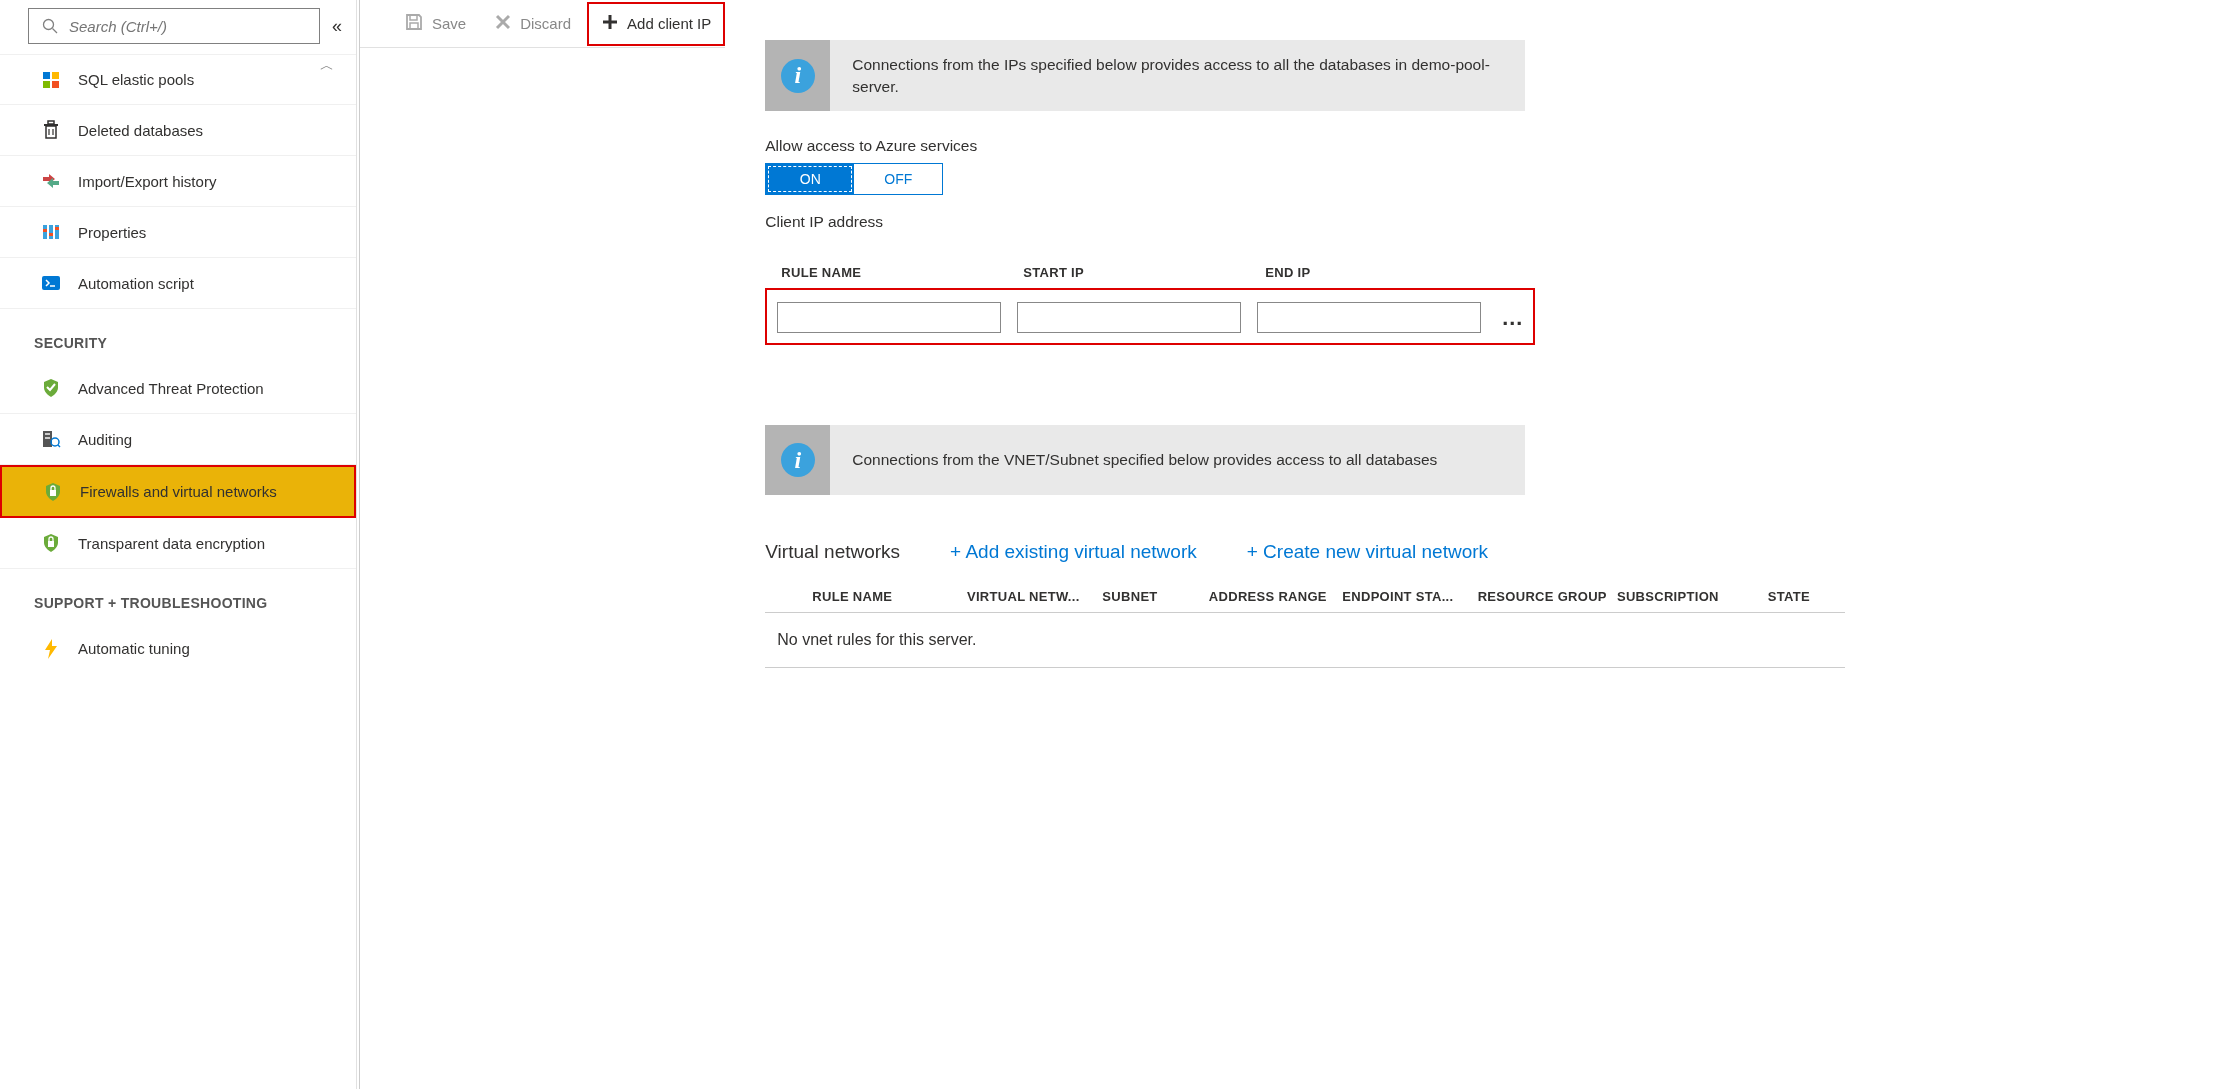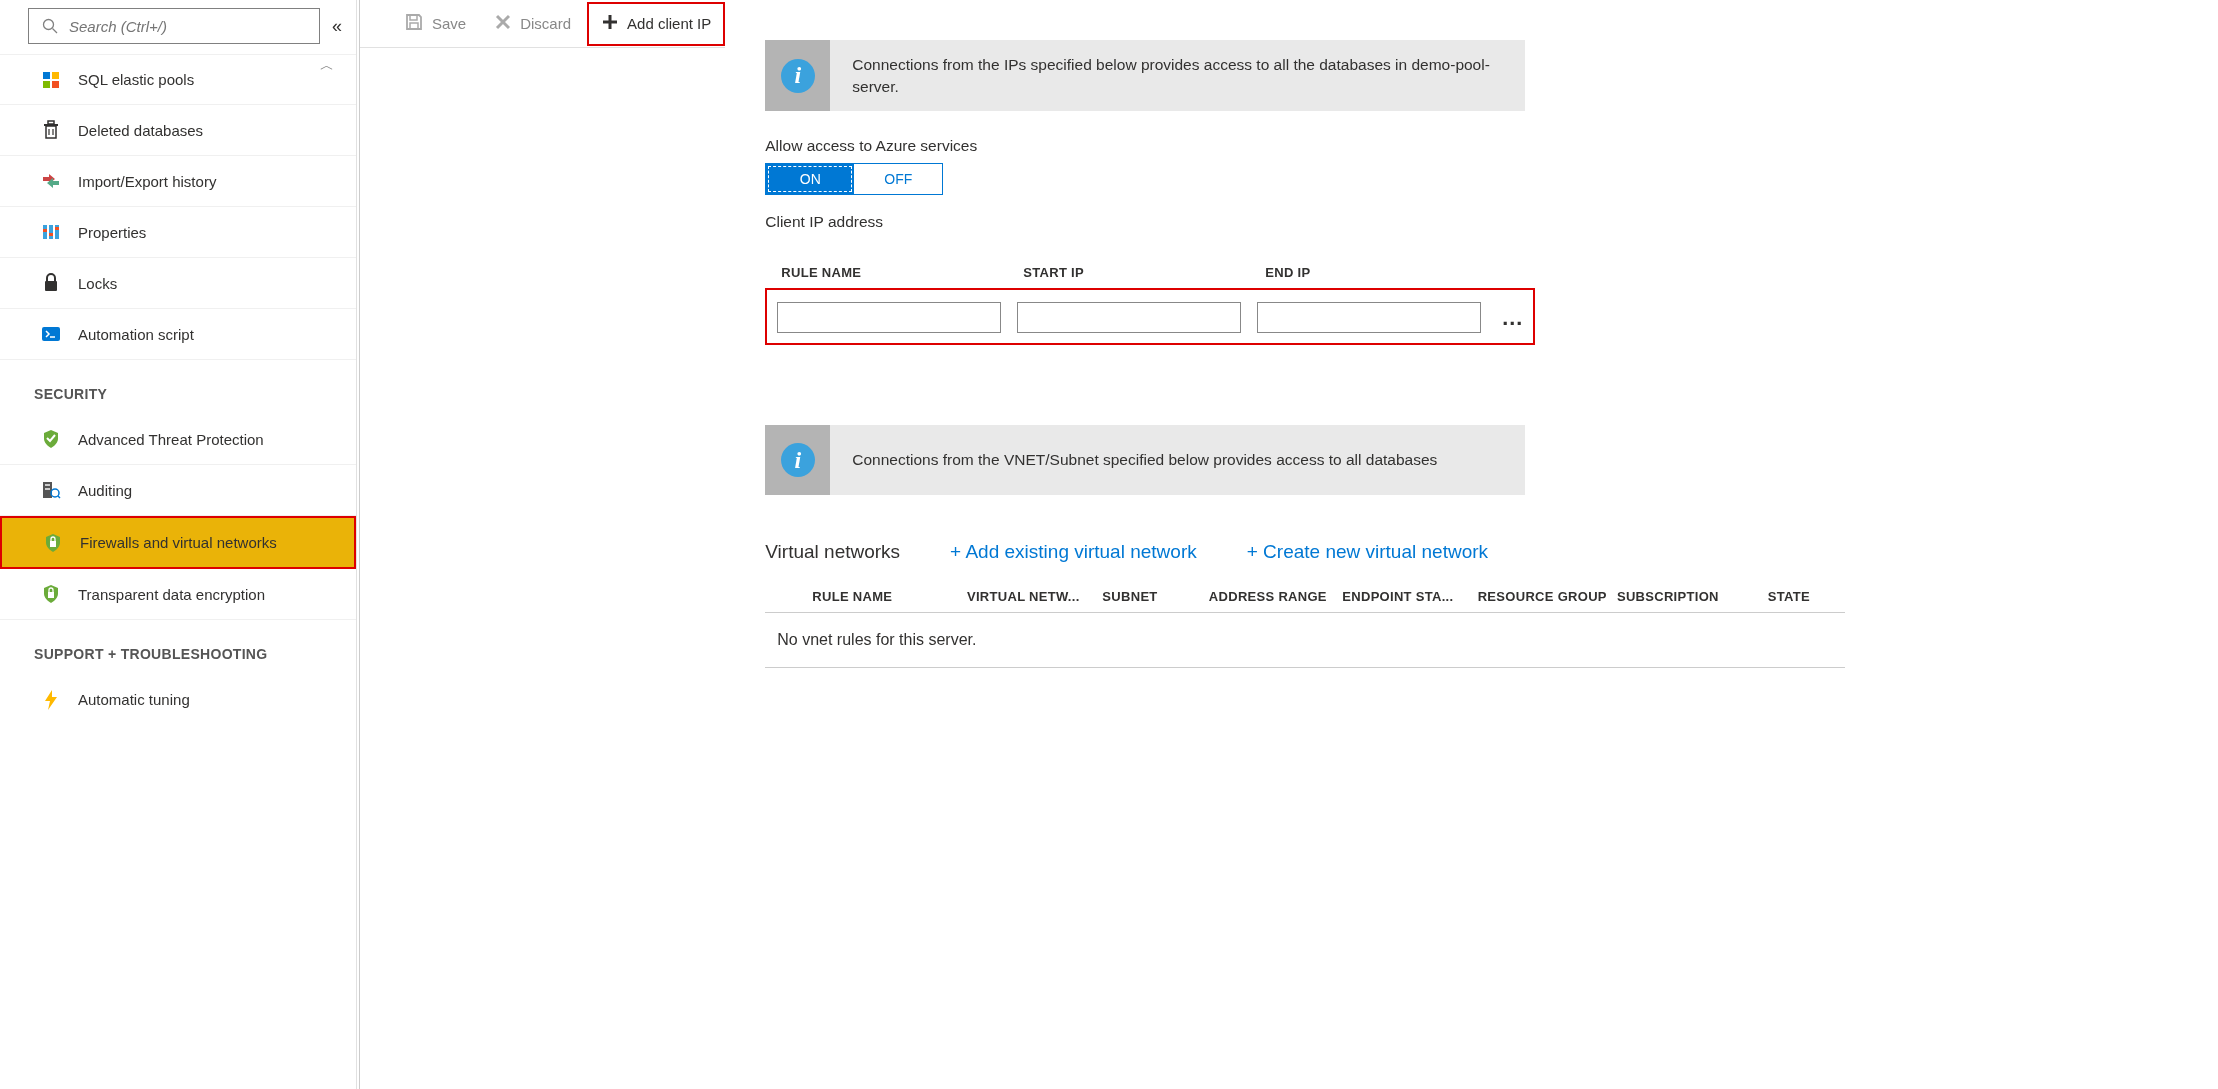--- a/index.html
+++ b/index.html
@@ -327,29 +327,20 @@
             <rect x="14" y="2" width="4" height="14" fill="#3ba2dd"></rect>
             <rect x="2" y="6" width="4" height="3" fill="#f25022"></rect>
             <rect x="8" y="10" width="4" height="3" fill="#f25022"></rect>
             <rect x="14" y="4" width="4" height="3" fill="#f25022"></rect>
           </svg>
       </span>
       <span>Properties</span>
     </div>
     <div class="nav-item">
       <span class="nav-icon">
-        <svg width="18" height="20" viewBox="0 0 18 20">
-            <rect x="3" y="8" width="12" height="10" rx="1" fill="#323130"></rect>
-            <path d="M5 8 V5 a4 4 0 0 1 8 0 V8" fill="none" stroke="#323130" stroke-width="2"></path>
-          </svg>
-      </span>
-      <span>Locks</span>
-    </div>
-    <div class="nav-item">
-      <span class="nav-icon">
         <svg width="20" height="18" viewBox="0 0 20 18">
             <rect x="1" y="2" width="18" height="14" rx="2" fill="#0078d4"></rect>
             <polyline points="5,6 8,9 5,12" fill="none" stroke="#fff" stroke-width="1.5"></polyline>
             <line x1="9" y1="12" x2="14" y2="12" stroke="#fff" stroke-width="1.5"></line>
           </svg>
       </span>
       <span>Automation script</span>
     </div>
 
     <div class="nav-section-header">SECURITY</div>

